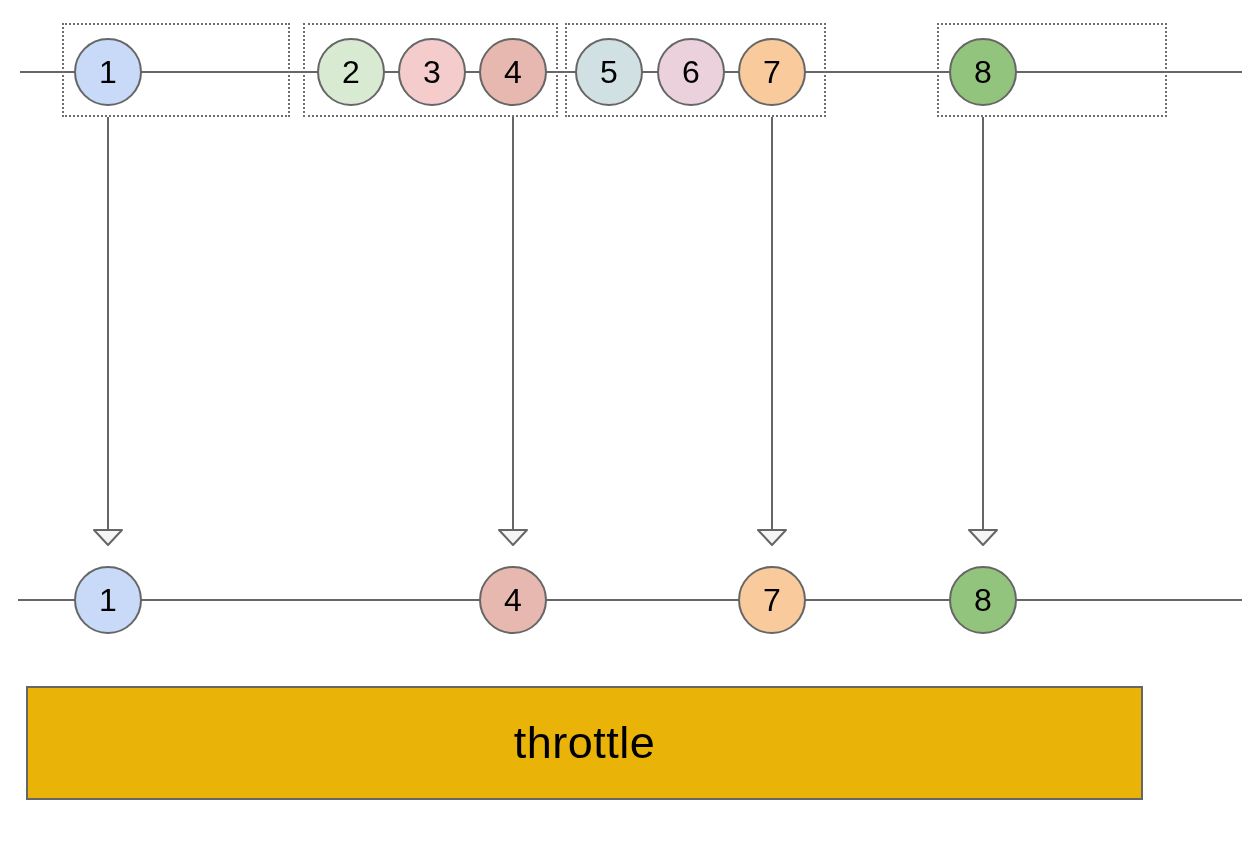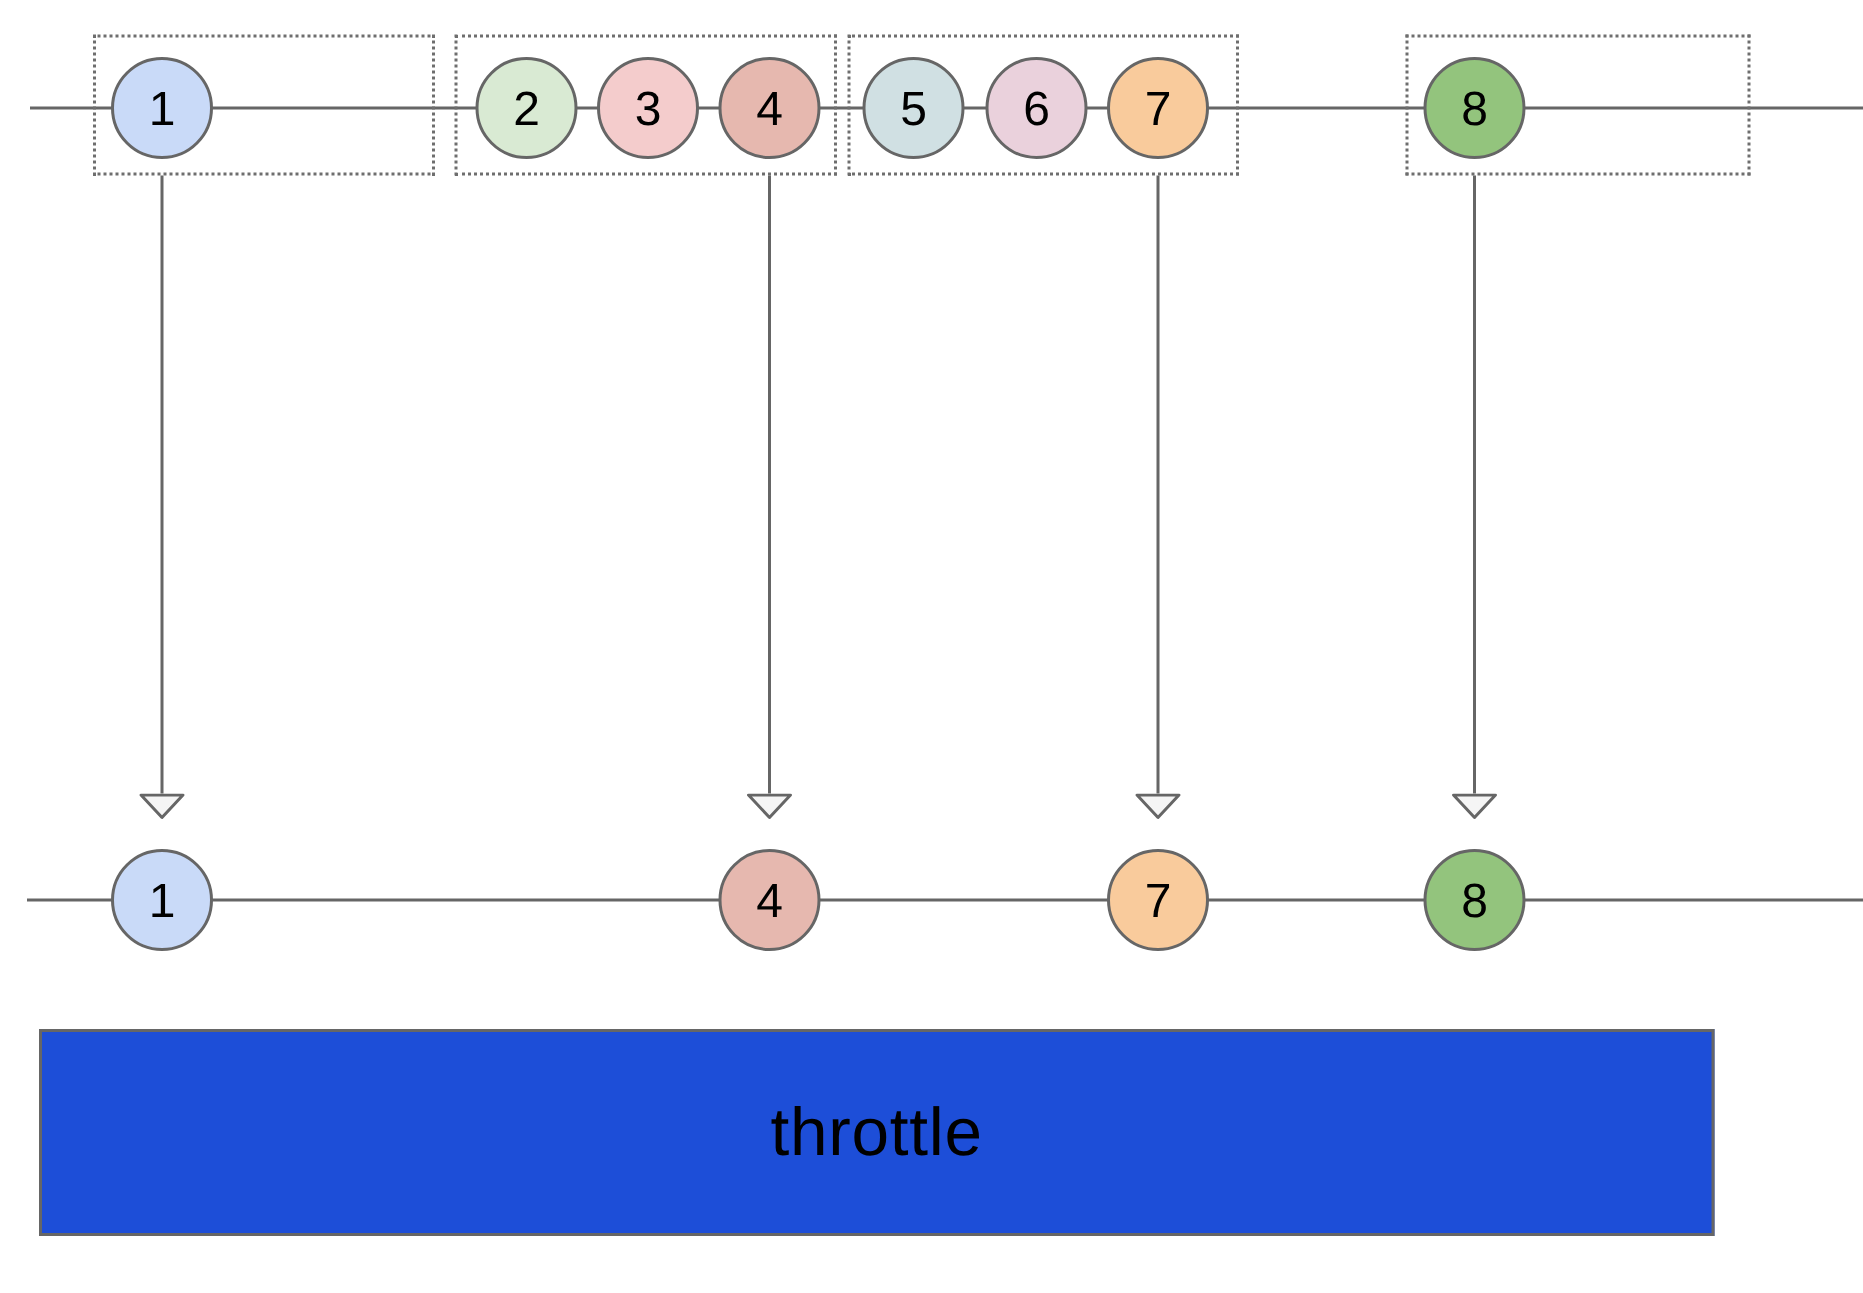--- a/index.html
+++ b/index.html
@@ -53,24 +53,24 @@
     position: absolute;
     width: 32px;
     height: 18px;
     z-index: 2;
   }
   .operator-box {
     position: absolute;
     left: 26px;
     top: 686px;
     width: 1117px;
-    height: 138px;
+    height: 114px;
     border: 2px solid #666666;
     box-sizing: border-box;
-    background: #1d4ed8;
+    background: #eab308;
     display: flex;
     align-items: center;
     justify-content: center;
     z-index: 2;
   }
   .operator-label {
     font-size: 45px;
     color: #000000;
     letter-spacing: 0.5px;
   }

